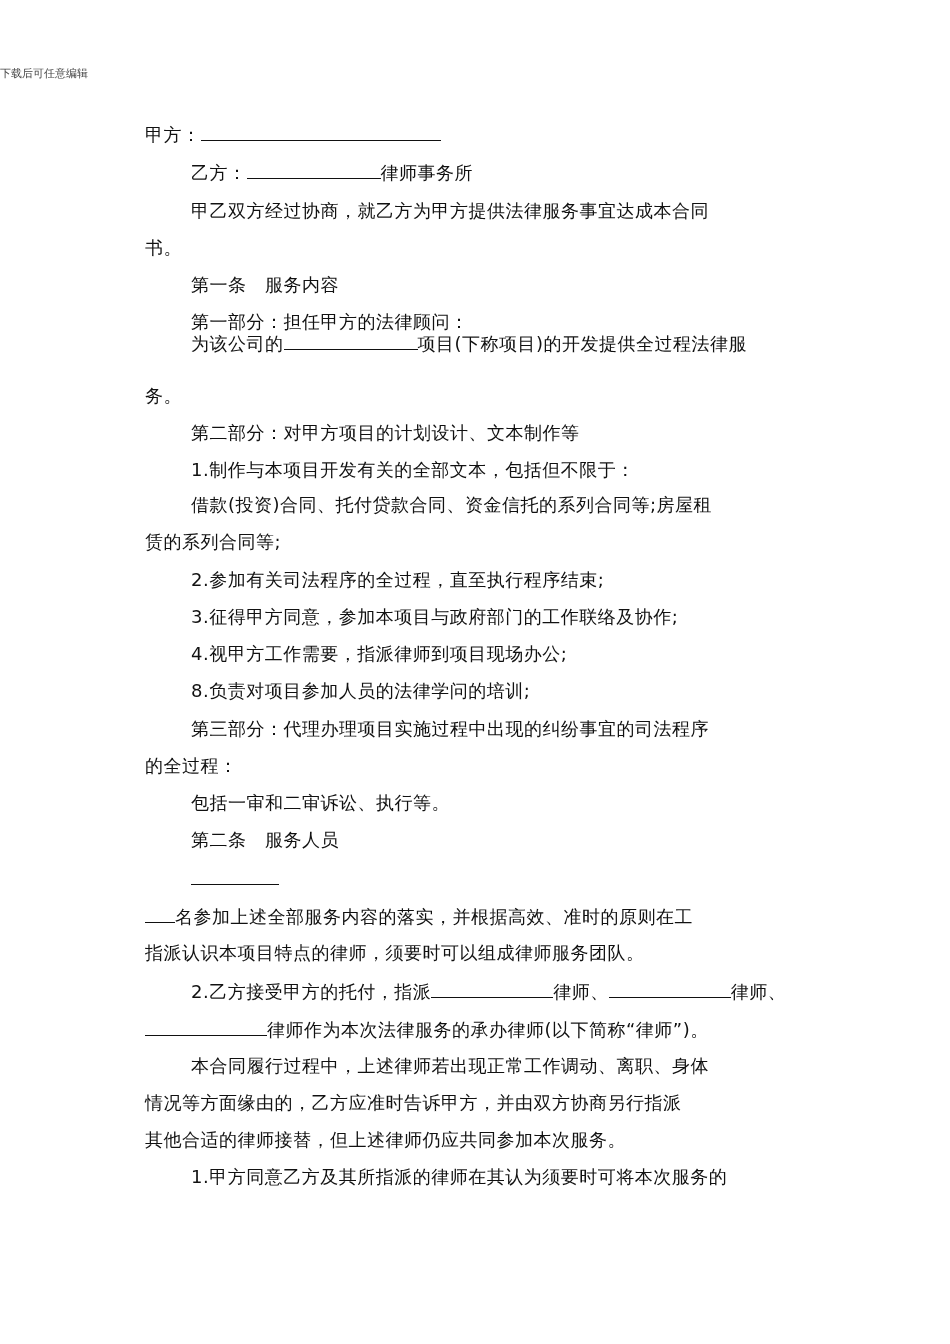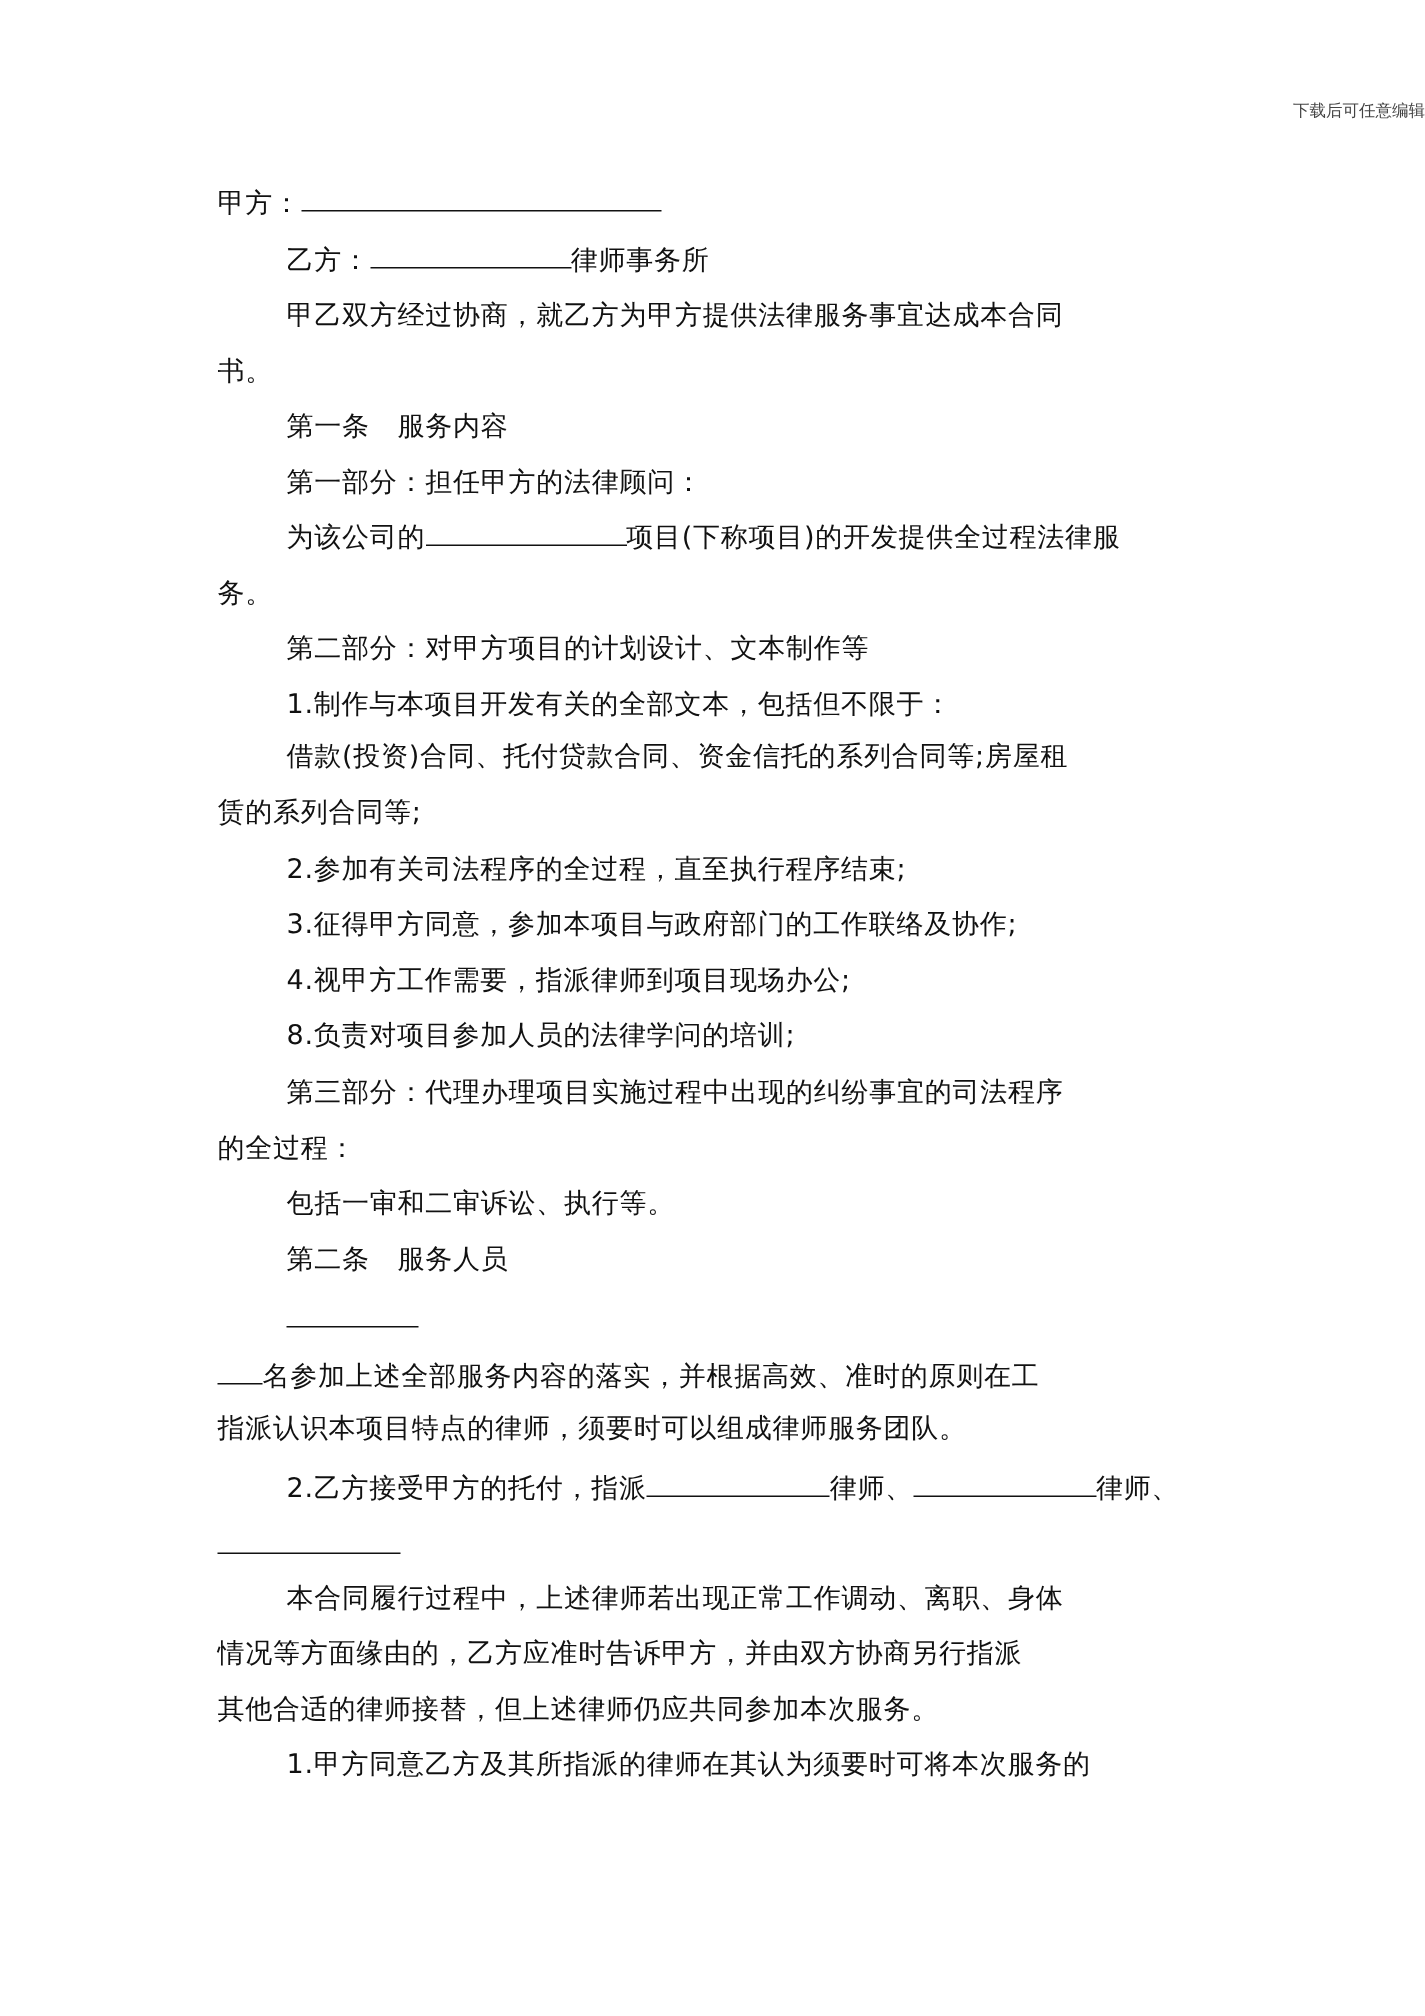--- a/index.html
+++ b/index.html
@@ -1,18 +1,18 @@
 <!DOCTYPE html>
 <html><head>
 <meta charset="utf-8">
 <style>
   html, body { margin: 0; padding: 0; background: #ffffff; }
   body { width: 950px; height: 1344px; position: relative; overflow: hidden;
          font-family: "DejaVu Sans", "Liberation Sans", sans-serif; color: #111; }
-  .header { position: absolute; top: 66px; left: 0; width: 950px; text-align: right;
+  .header { position: absolute; top: 66px; left: 0; width: 950px; text-align: left;
             font-family: "DejaVu Serif", "Liberation Serif", serif; font-size: 11px; color: #444; }
   .line { position: absolute; left: 145px; font-size: 18px; line-height: 24px; white-space: nowrap;
           letter-spacing: 0.5px; }
   .ind { left: 165px; margin-left: 26px; }
   .blank { display: inline-block; border-bottom: 1.5px solid #111; height: 18px; vertical-align: baseline; }
 </style>
 </head>
 <body>
 
 <div class="header">下载后可任意编辑</div>
@@ -22,21 +22,21 @@
     <span>甲方：</span><span class="blank" style="width:240px"></span>
   </div>
   <div class="line ind" style="top:160px">
     <span>乙方：</span><span class="blank" style="width:134px"></span><span>律师事务所</span>
   </div>
   <div class="line ind" style="top:199px">甲乙双方经过协商，就乙方为甲方提供法律服务事宜达成本合同</div>
   <div class="line" style="top:236px">书。</div>
 
   <div class="line ind" style="top:273px">第一条　服务内容</div>
   <div class="line ind" style="top:310px">第一部分：担任甲方的法律顾问：</div>
-  <div class="line ind" style="top:345px">
+  <div class="line ind" style="top:331px">
     <span>为该公司的</span><span class="blank" style="width:134px"></span><span>项目(下称项目)的开发提供全过程法律服</span>
   </div>
   <div class="line" style="top:384px">务。</div>
 
   <div class="line ind" style="top:421px">第二部分：对甲方项目的计划设计、文本制作等</div>
   <div class="line ind" style="top:458px">1.制作与本项目开发有关的全部文本，包括但不限于：</div>
   <div class="line ind" style="top:493px">借款(投资)合同、托付贷款合同、资金信托的系列合同等;房屋租</div>
   <div class="line" style="top:530px">赁的系列合同等;</div>
   <div class="line ind" style="top:568px">2.参加有关司法程序的全过程，直至执行程序结束;</div>
   <div class="line ind" style="top:605px">3.征得甲方同意，参加本项目与政府部门的工作联络及协作;</div>
@@ -53,20 +53,20 @@
   </div>
   <div class="line" style="top:904px">
     <span class="blank" style="width:30px"></span><span>名参加上述全部服务内容的落实，并根据高效、准时的原则在工</span>
   </div>
   <div class="line" style="top:941px">指派认识本项目特点的律师，须要时可以组成律师服务团队。</div>
 
   <div class="line ind" style="top:979px">
     <span>2.乙方接受甲方的托付，指派</span><span class="blank" style="width:122px"></span><span>律师、</span><span class="blank" style="width:122px"></span><span>律师、</span>
   </div>
   <div class="line" style="top:1017px">
-    <span class="blank" style="width:122px"></span>
+    <span class="blank" style="width:122px"></span><span>律师作为本次法律服务的承办律师(以下简称“律师”)。</span>
   </div>
 
   <div class="line ind" style="top:1054px">本合同履行过程中，上述律师若出现正常工作调动、离职、身体</div>
   <div class="line" style="top:1091px">情况等方面缘由的，乙方应准时告诉甲方，并由双方协商另行指派</div>
   <div class="line" style="top:1128px">其他合适的律师接替，但上述律师仍应共同参加本次服务。</div>
   <div class="line ind" style="top:1165px">1.甲方同意乙方及其所指派的律师在其认为须要时可将本次服务的</div>
 </div>
 
 </body></html>

